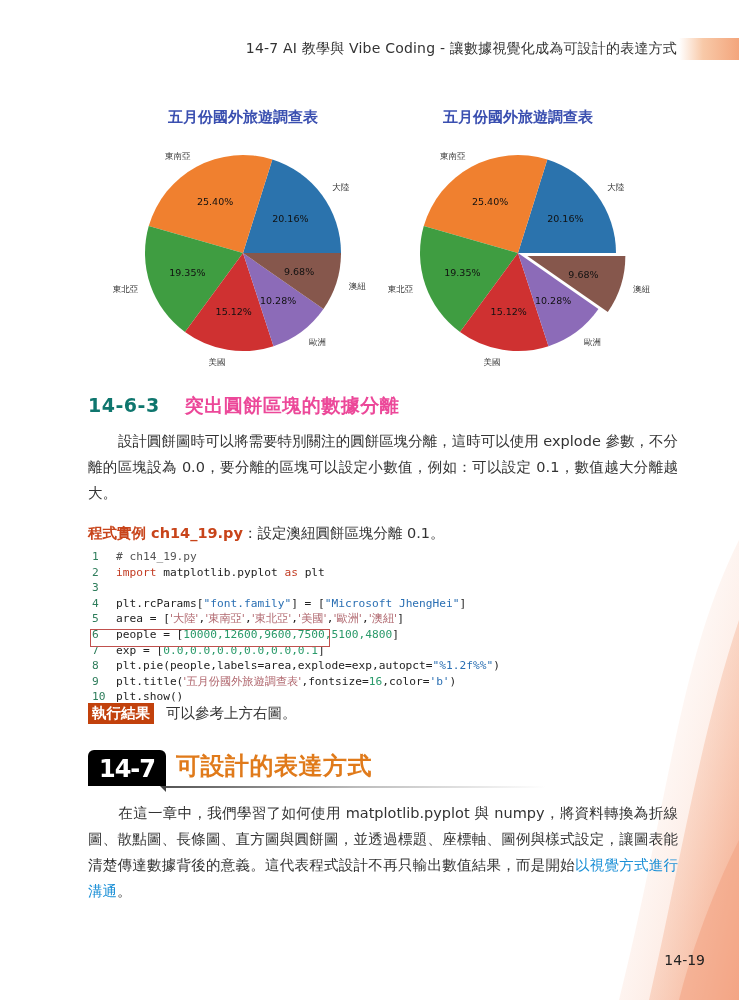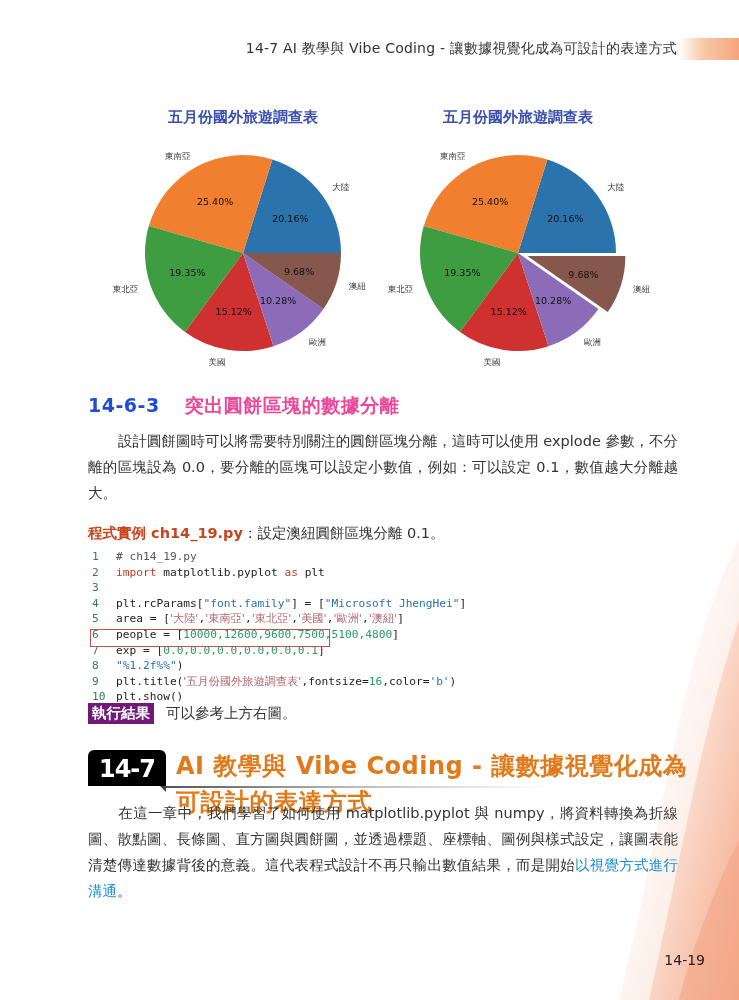--- a/index.html
+++ b/index.html
@@ -21,21 +21,21 @@
 
   .chart { position: absolute; top: 100px; width: 290px; height: 270px; }
   .chart.left { left: 95px; }
   .chart.right { left: 370px; }
   .chart svg { width: 100%; height: 100%; overflow: visible; }
 
   .sec-heading {
     position: absolute; left: 88px; top: 393px;
     font-size: 19px; font-weight: bold; letter-spacing: 0.5px;
   }
-  .sec-heading .num { color: #1d4ed8; margin-right: 18px; text-align: center; }
+  .sec-heading .num { color: #0f766e; margin-right: 18px; text-align: center; }
   .sec-heading .title { color: #ec4899; }
 
   .para {
     position: absolute; left: 88px; width: 590px;
     font-size: 14.5px; line-height: 26px; color: #333; text-align: justify;
   }
   .para .indent { display: inline-block; width: 30px; }
   .p1 { top: 428px; }
 
   .example-label {
@@ -58,21 +58,21 @@
   .code .cm { color: #555; }
   .hl-box {
     position: absolute; left: 90px; top: 629px; width: 240px; height: 18px;
     border: 1.5px solid #c0504d; box-sizing: border-box;
   }
 
   .result {
     position: absolute; left: 88px; top: 703px; font-size: 14.5px; display: flex; align-items: center;
   }
   .result .badge {
-    background: #701a75; color: #fff; font-weight: bold; padding: 1px 4px; margin-right: 12px;
+    background: #c2410c; color: #fff; font-weight: bold; padding: 1px 4px; margin-right: 12px;
   }
 
   .chap-box {
     position: absolute; left: 88px; top: 750px; width: 78px; height: 36px;
     background: #000000; border-radius: 6px 6px 0 0;
     color: #fff; font-weight: bold; font-size: 24px; text-align: center; line-height: 38px;
     letter-spacing: -1px;
   }
   .chap-title {
     position: absolute; left: 176px; top: 748px; width: 520px;
@@ -177,36 +177,35 @@
 </div>
 
 <div class="code" id="code">
     <div class="line"><span class="ln">1</span><span class="cm"># ch14_19.py</span></div>
     <div class="line"><span class="ln">2</span><span class="kw">import</span><span> matplotlib.pyplot </span><span class="kw">as</span><span> plt</span></div>
     <div class="line"><span class="ln">3</span></div>
     <div class="line"><span class="ln">4</span><span>plt.rcParams[</span><span class="str">"font.family"</span><span>] = [</span><span class="str">"Microsoft JhengHei"</span><span>]</span></div>
     <div class="line"><span class="ln">5</span><span>area = [</span><span class="cstr">'大陸'</span><span>,</span><span class="cstr">'東南亞'</span><span>,</span><span class="cstr">'東北亞'</span><span>,</span><span class="cstr">'美國'</span><span>,</span><span class="cstr">'歐洲'</span><span>,</span><span class="cstr">'澳紐'</span><span>]</span></div>
     <div class="line"><span class="ln">6</span><span>people = [</span><span class="numc">10000,12600,9600,7500,5100,4800</span><span>]</span></div>
     <div class="line"><span class="ln">7</span><span>exp = [</span><span class="numc">0.0,0.0,0.0,0.0,0.0,0.1</span><span>]</span></div>
-    <div class="line"><span class="ln">8</span><span class="str">"%1.2f%%"</span><span>)</span></div>
+    <div class="line"><span class="ln">8</span><span>plt.pie(people,labels=area,explode=exp,autopct=</span><span class="str">"%1.2f%%"</span><span>)</span></div>
     <div class="line"><span class="ln">9</span><span>plt.title(</span><span class="cstr">'五月份國外旅遊調查表'</span><span>,fontsize=</span><span class="numc">16</span><span>,color=</span><span class="str">'b'</span><span>)</span></div>
     <div class="line"><span class="ln">10</span><span>plt.show()</span></div>
   </div>
 <div class="hl-box"></div>
 
 <div class="result">
   <span class="badge">執行結果</span>
   <span>可以參考上方右圖。</span>
 </div>
 
 <div class="chap-box">14-7</div>
 <div class="chap-rule-tri"></div>
 <div class="chap-rule"></div>
 <div class="chap-title">
-  <span>AI 教學與 Vibe Coding - 讓數據視覺化成為</span>
   <span class="l2">可設計的表達方式</span>
 </div>
 
 <div class="para p2">
   <span class="indent"></span><span>在這一章中，我們學習了如何使用 matplotlib.pyplot 與 numpy，將資料轉換為折線圖、散點圖、長條圖、直方圖與圓餅圖，並透過標題、座標軸、圖例與樣式設定，讓圖表能清楚傳達數據背後的意義。這代表程式設計不再只輸出數值結果，而是開始</span><span class="hl">以視覺方式進行溝通</span><span>。</span>
 </div>
 
 <div class="page-num">14-19</div>
 
 </body></html>

